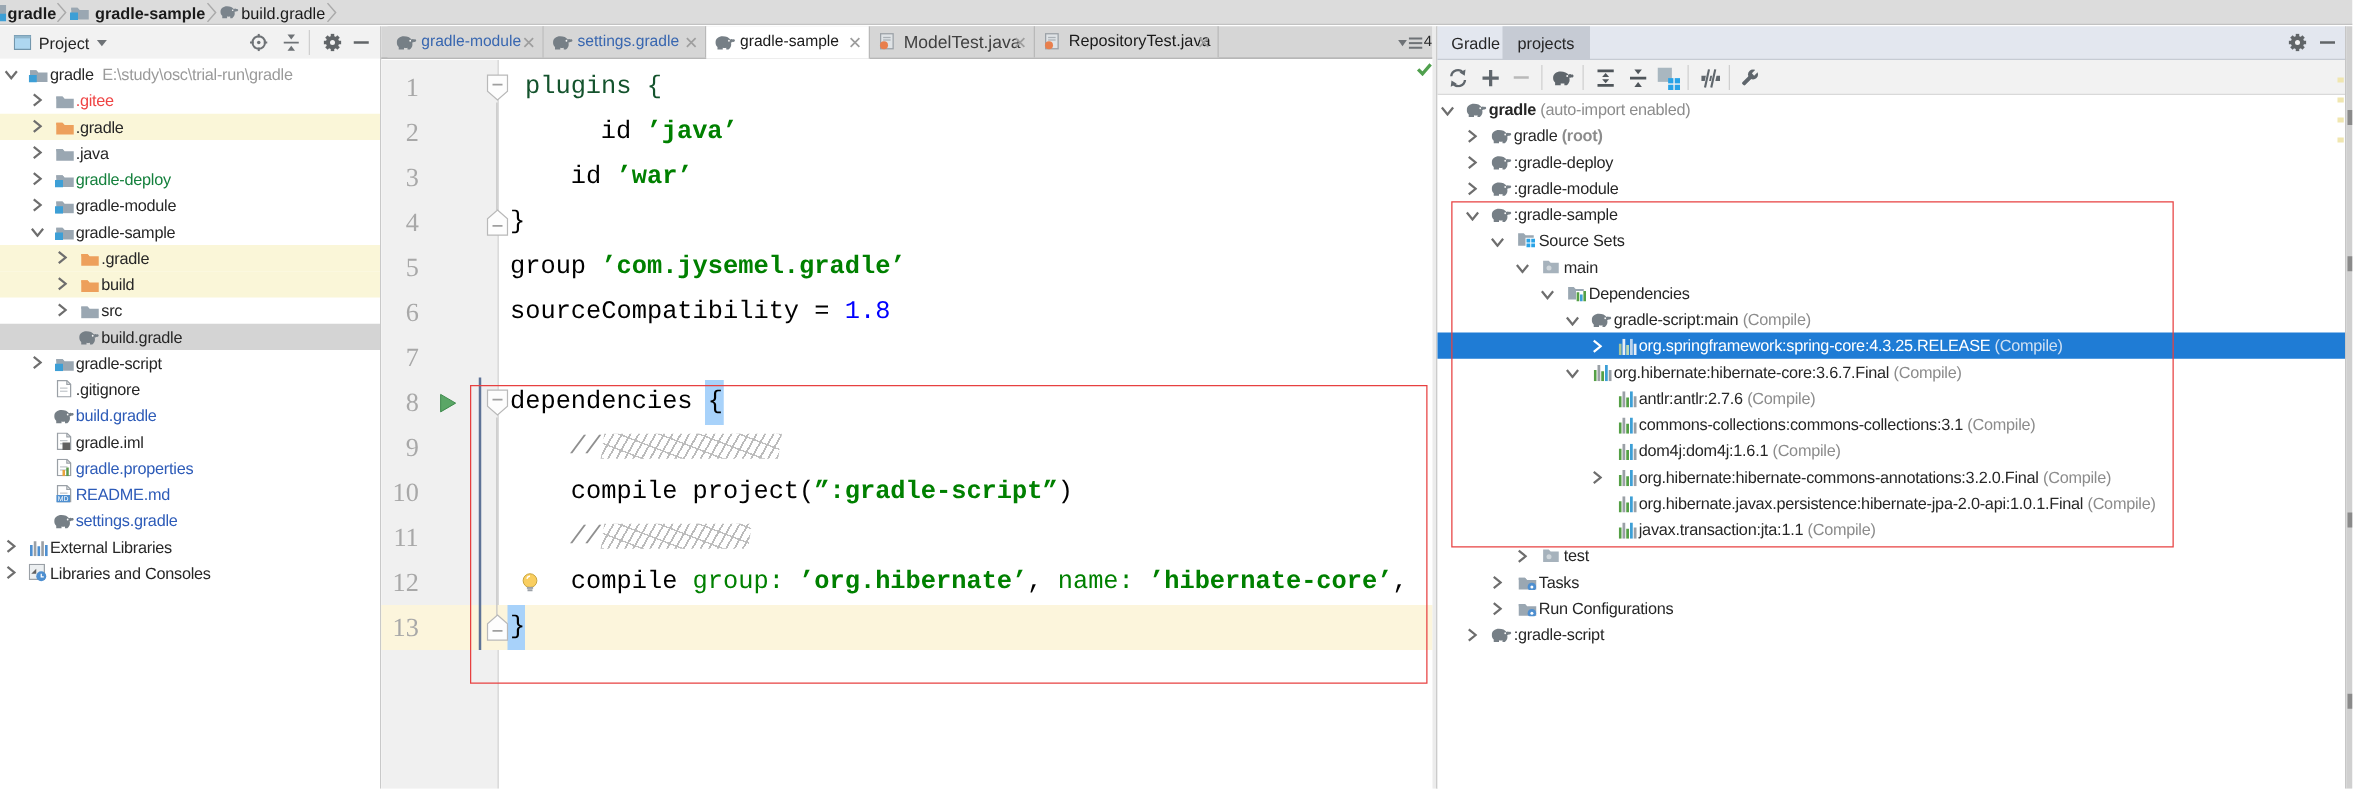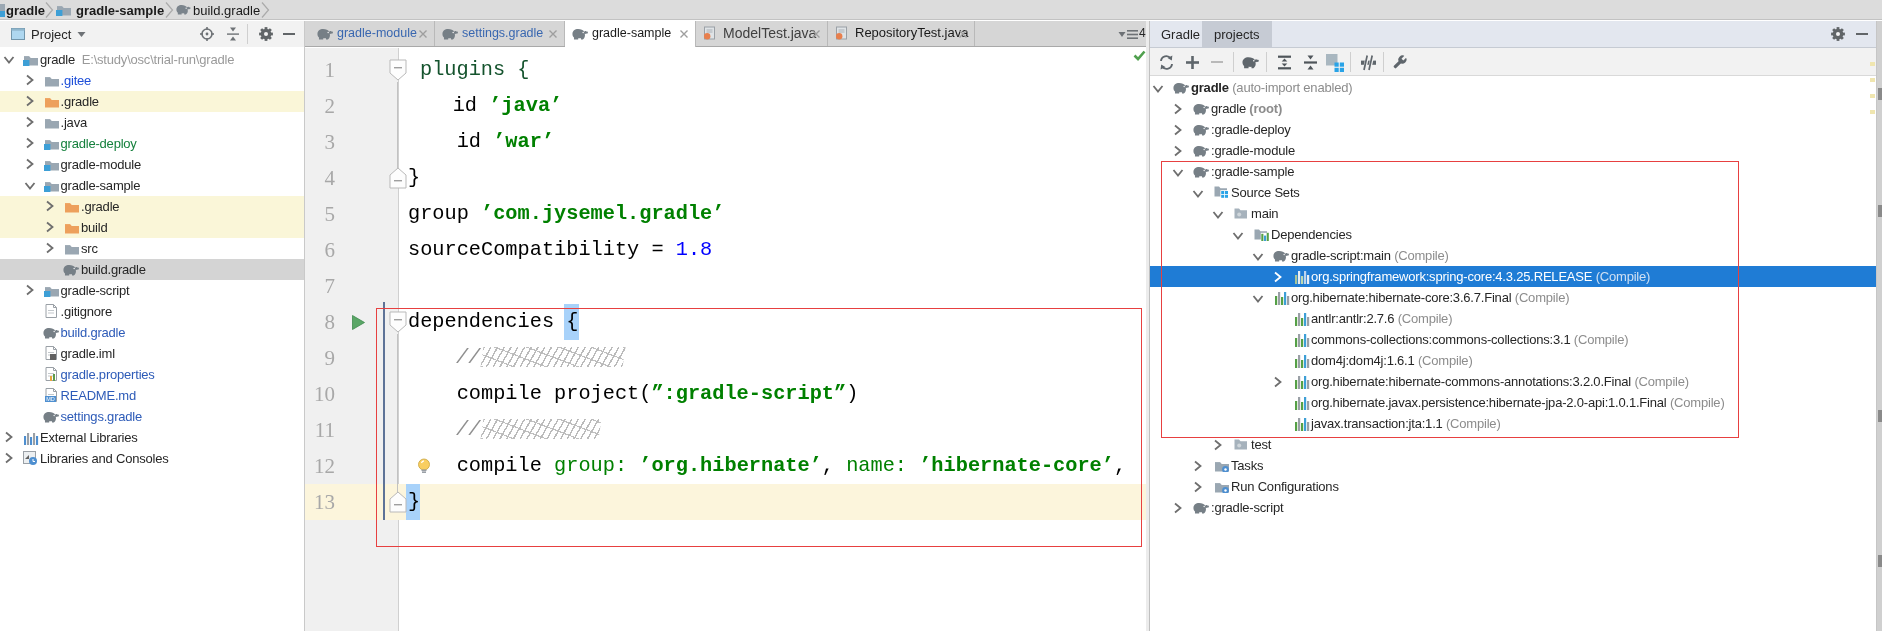--- a/index.html
+++ b/index.html
@@ -87,21 +87,21 @@
     <rect x="0" y="7" width="6.4" height="6" fill="#3d9fd6"></rect>
   </svg>
 <div class="row" style="left:40.0px;top:48.5px"><span style="color:#262626">gradle</span><span class="gray">&nbsp;&nbsp;E:\study\osc\trial-run\gradle</span></div>
 <svg class="abs" style="left:24.5px;top:74.0px" width="9" height="12" viewBox="0 0 9 12">
     <path d="M2,1.5 L7.5,6 L2,10.5" fill="none" stroke="#6e6e6e" stroke-width="1.8"></path>
   </svg>
 <svg class="abs" style="left:43.5px;top:73.5px" width="16" height="13" viewBox="0 0 16 13">
     <path d="M1,3.2 L6,3.2 L7.6,5 L15,5 L15,12.6 L1,12.6 Z" fill="#9aa7b2"></path>
     <path d="M1,3.2 L6,3.2 L7.6,5 L1,5 Z" fill="#9aa7b2" opacity="0.85"></path>
   </svg>
-<div class="row" style="left:60.5px;top:69.5px"><span style="color:#1d4ed8">.gitee</span></div>
+<div class="row" style="left:60.5px;top:69.5px"><span style="color:#ef4444">.gitee</span></div>
 <div class="abs" style="left:0;top:90.5px;width:304px;height:21px;background:#faf6d8"></div>
 <svg class="abs" style="left:24.5px;top:95.0px" width="9" height="12" viewBox="0 0 9 12">
     <path d="M2,1.5 L7.5,6 L2,10.5" fill="none" stroke="#6e6e6e" stroke-width="1.8"></path>
   </svg>
 <svg class="abs" style="left:43.5px;top:94.5px" width="16" height="13" viewBox="0 0 16 13">
     <path d="M1,3.2 L6,3.2 L7.6,5 L15,5 L15,12.6 L1,12.6 Z" fill="#eda05c"></path>
     <path d="M1,3.2 L6,3.2 L7.6,5 L1,5 Z" fill="#eda05c" opacity="0.85"></path>
   </svg>
 <div class="row" style="left:60.5px;top:90.5px"><span style="color:#262626">.gradle</span></div>
 <svg class="abs" style="left:24.5px;top:116.0px" width="9" height="12" viewBox="0 0 9 12">
@@ -359,21 +359,21 @@
 <svg class="abs" style="left:417px;top:458px" width="14" height="16" viewBox="0 0 14 16">
     <circle cx="7" cy="6.5" r="5.5" fill="#f9ce60" stroke="#c9a53f" stroke-width="0.8"></circle>
     <rect x="4.5" y="11.5" width="5" height="1.6" fill="#9aa0a6"></rect>
     <rect x="5" y="13.4" width="4" height="1.6" fill="#9aa0a6"></rect>
     <path d="M4.5,5 a3,3 0 0 1 2.5,-2.2" stroke="#fff" fill="none" stroke-width="1.2"></path>
   </svg>
 <svg class="abs" style="left:1133px;top:50px" width="13" height="11" viewBox="0 0 13 11">
     <path d="M1.5,5.5 L5,9 L11.5,1.5" fill="none" stroke="#50a04e" stroke-width="2.6"></path>
   </svg>
 <div class="abs mono" style="left:420px;top:52px;height:36px;line-height:36px;color:#14532d">plugins {</div>
-<div class="abs mono" style="left:404px;top:88px;height:36px;line-height:36px;color:#000">    id <span class="grn">’java’</span></div>
+<div class="abs mono" style="left:432px;top:88px;height:36px;line-height:36px;color:#000">    id <span class="grn">’java’</span></div>
 <div class="abs mono" style="left:408px;top:124px;height:36px;line-height:36px;color:#000">    id <span class="grn">’war’</span></div>
 <div class="abs mono" style="left:408px;top:160px;height:36px;line-height:36px;color:#000">}</div>
 <div class="abs mono" style="left:408px;top:196px;height:36px;line-height:36px;color:#000">group <span class="grn">’com.jysemel.gradle’</span></div>
 <div class="abs mono" style="left:408px;top:232px;height:36px;line-height:36px;color:#000">sourceCompatibility = <span style="color:#0000ff">1.8</span></div>
 <div class="abs mono" style="left:408px;top:304px;height:36px;line-height:36px;color:#000">dependencies {</div>
 <div class="abs mono" style="left:408px;top:376px;height:36px;line-height:36px;color:#000">    compile project(<span class="grn">”:gradle-script”</span>)</div>
 <div class="abs mono" style="left:408px;top:448px;height:36px;line-height:36px;color:#000">    compile <span class="grnk">group: </span><span class="grn">’org.hibernate’</span>, <span class="grnk">name: </span><span class="grn">’hibernate-core’</span>,</div>
 <div class="abs mono" style="left:408px;top:484px;height:36px;line-height:36px;color:#000">}</div>
 <div class="abs mono" style="left:456px;top:340px;height:36px;line-height:36px;color:#8f8f8f;font-style:italic">//</div>
 <div class="abs" style="left:482px;top:347px;width:142px;height:20px;background:repeating-linear-gradient(113deg,#999 0px,#999 1.5px,transparent 1.5px,transparent 6.2px),repeating-linear-gradient(20deg,#9f9f9f 0px,#9f9f9f 1.1px,transparent 1.1px,transparent 11px);opacity:0.66;transform:skewX(-8deg)"></div>

